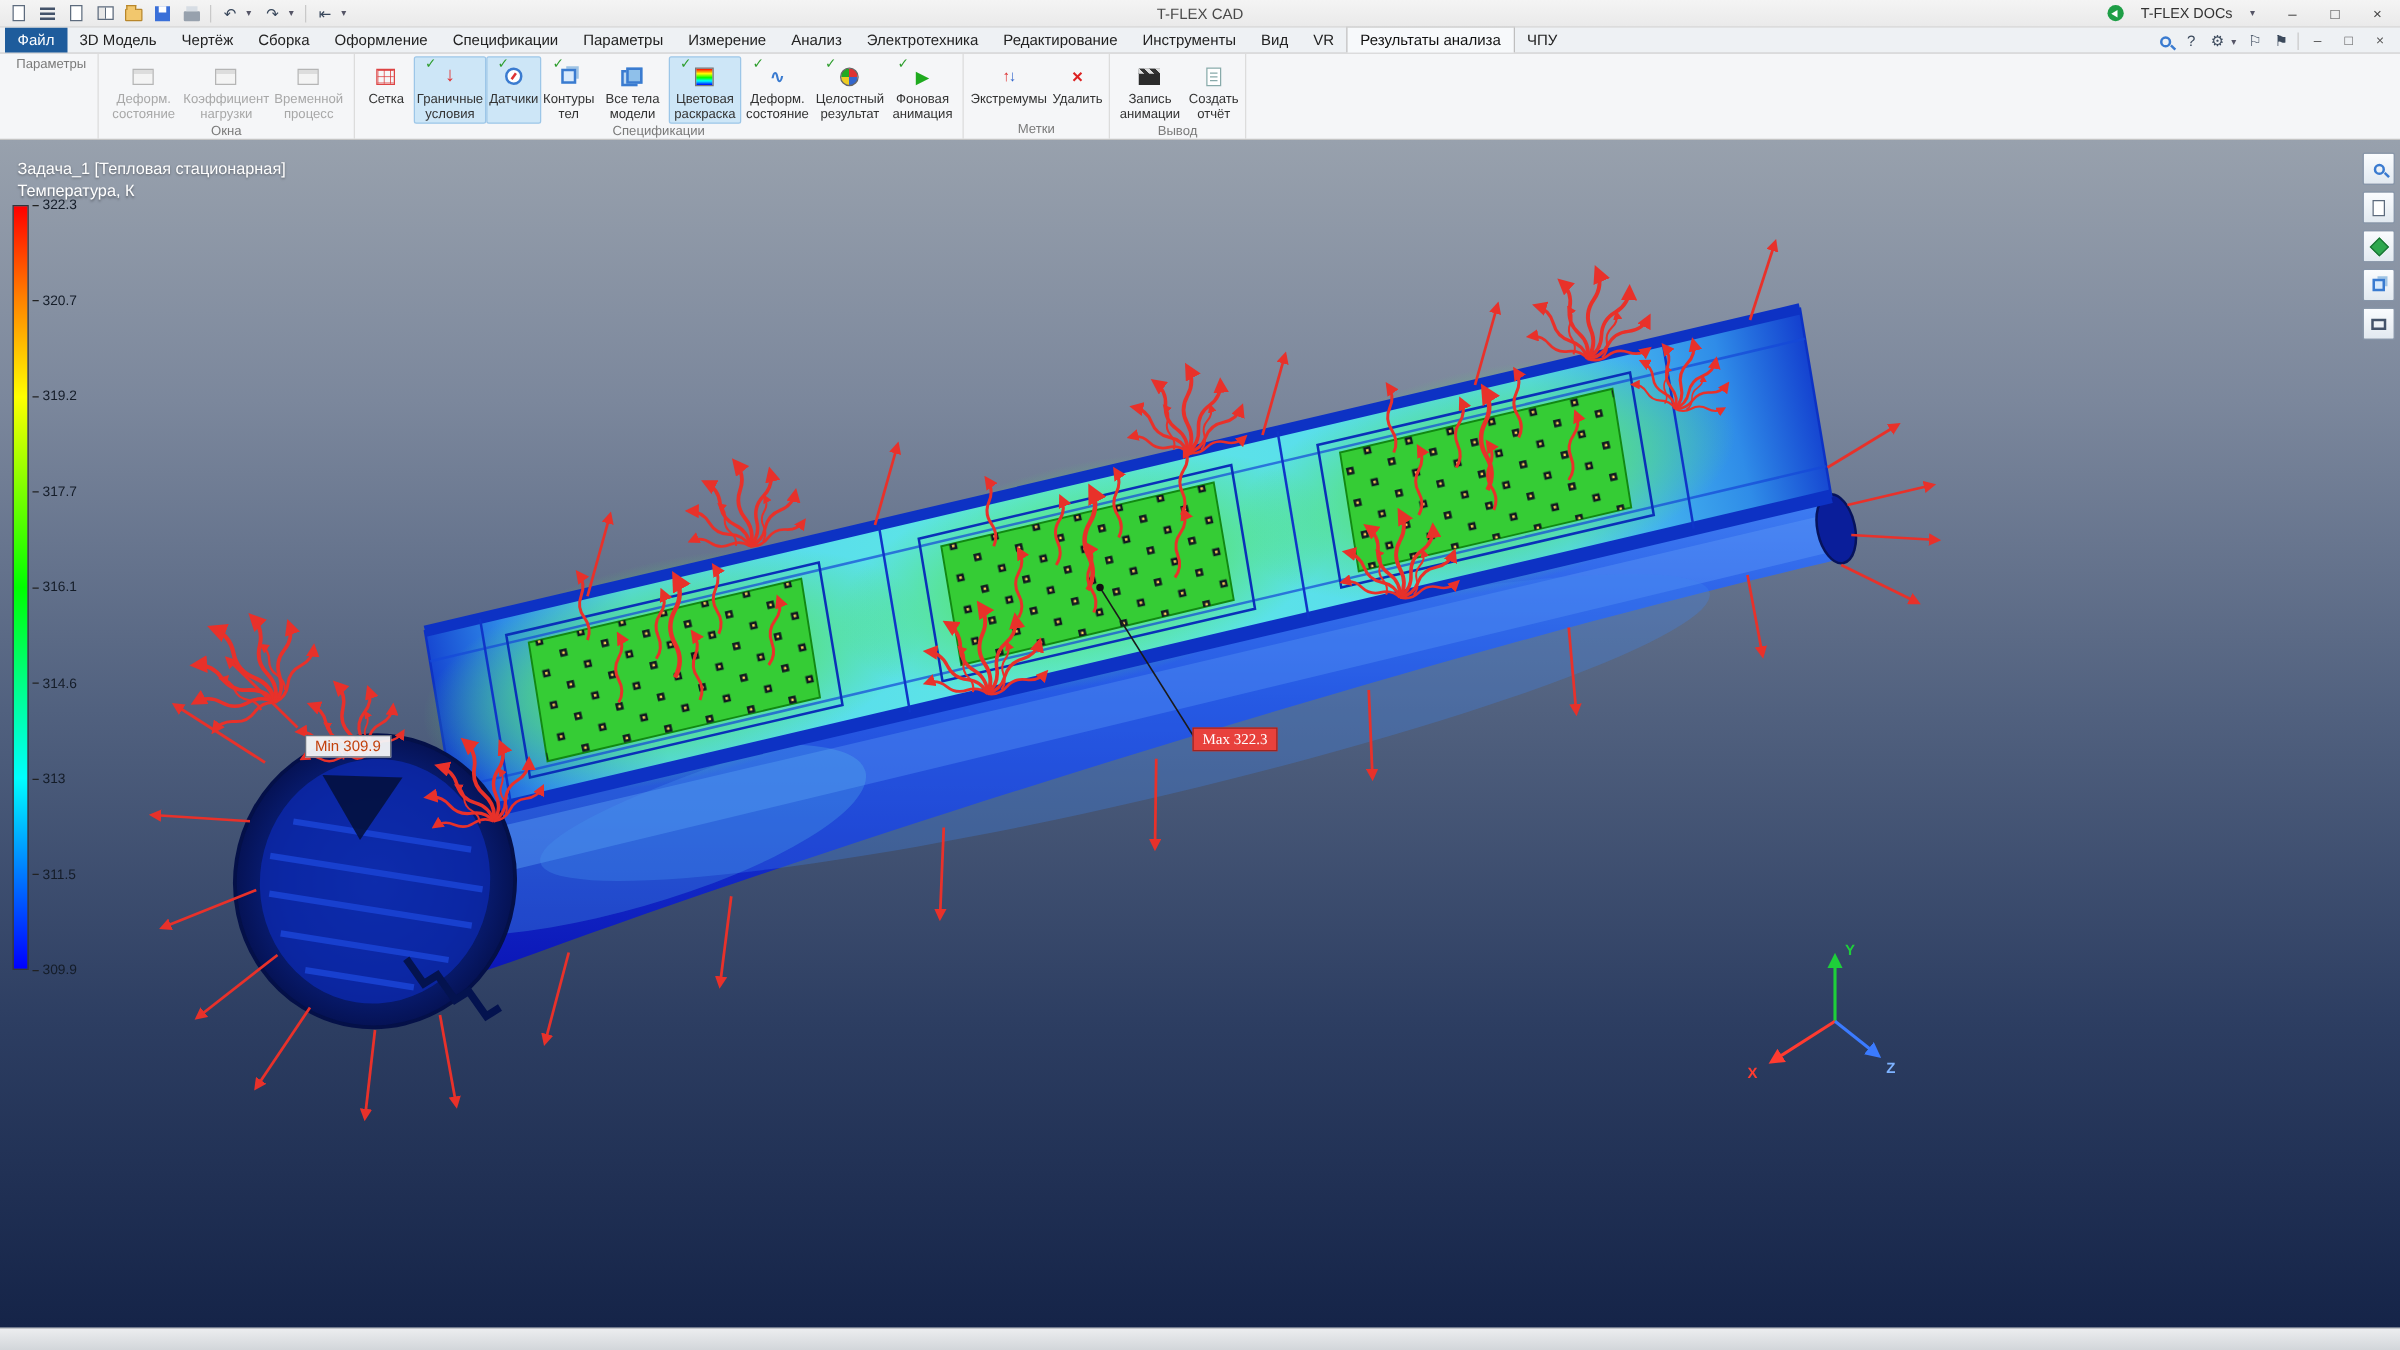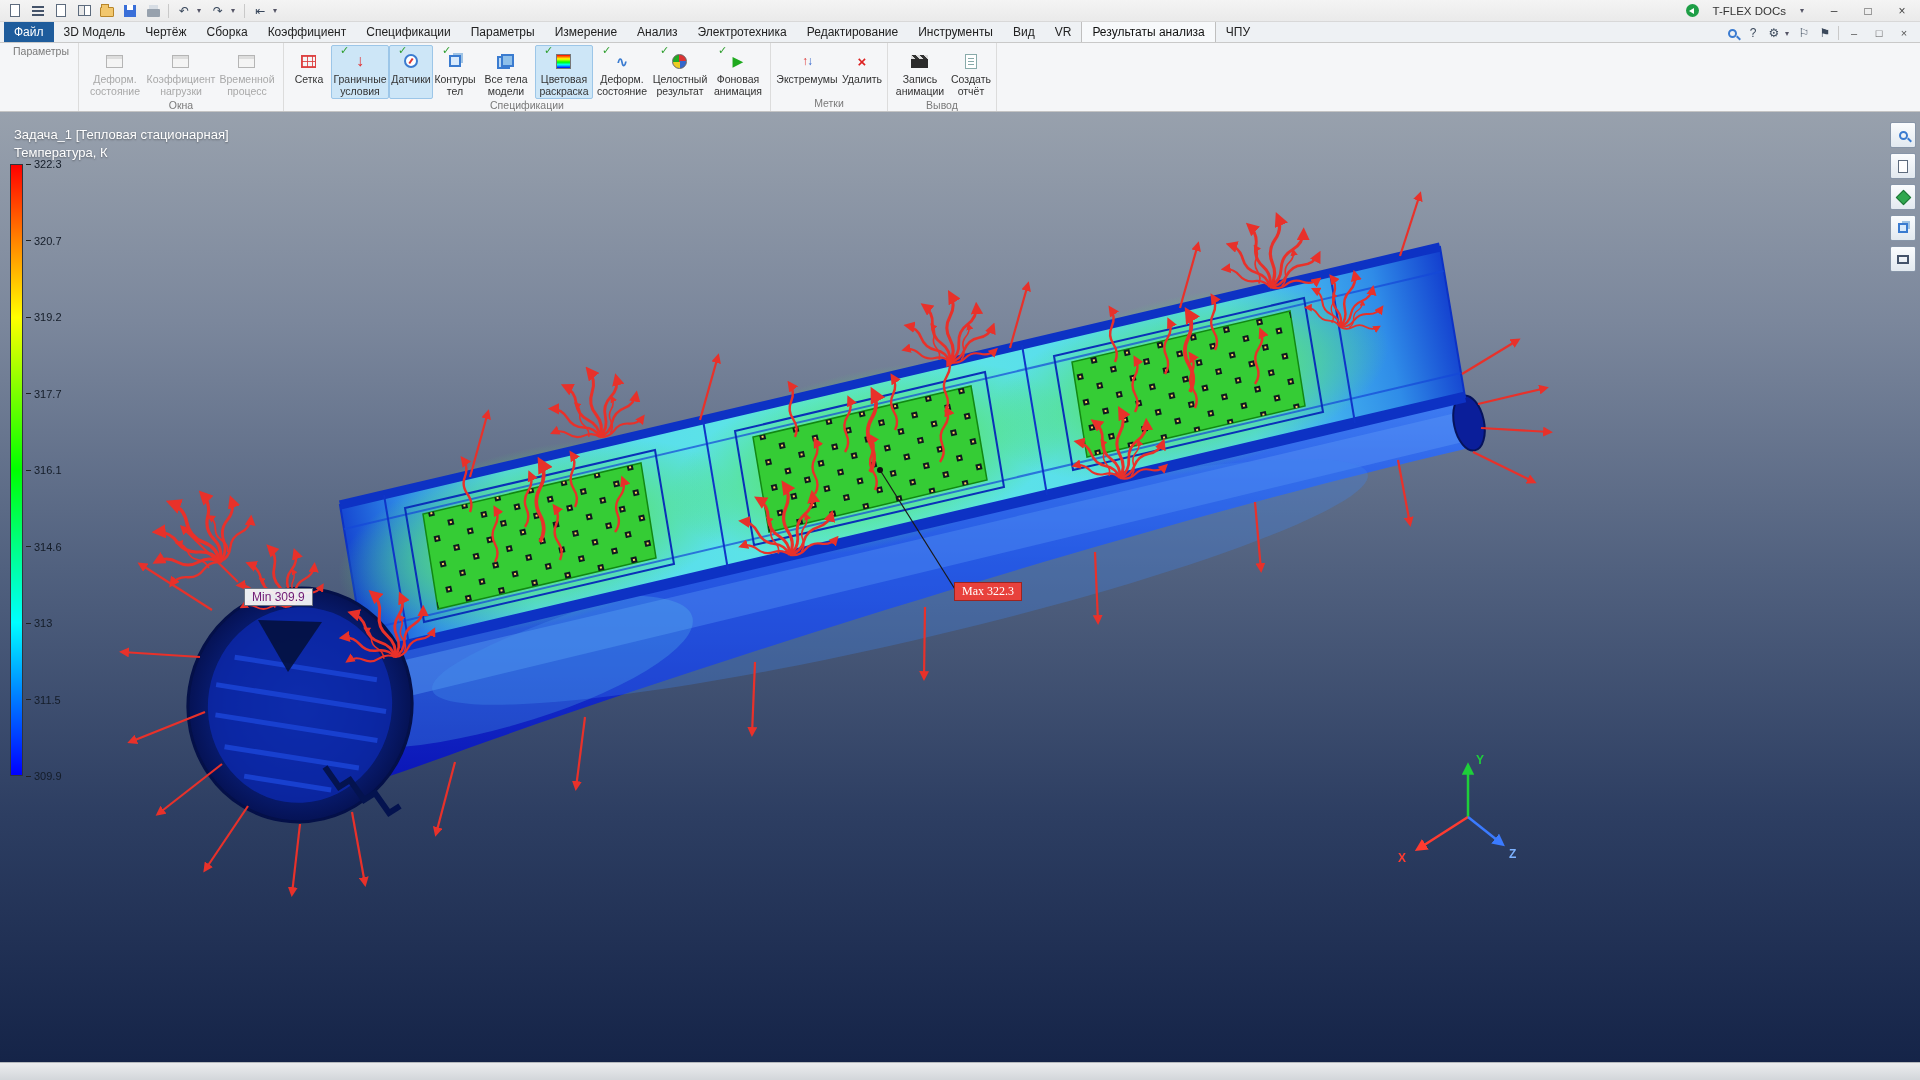--- a/index.html
+++ b/index.html
@@ -84,21 +84,21 @@
     background:linear-gradient(180deg,#98a1ad 0%,#7b879c 22%,#51617f 48%,#2d3e62 74%,#152448 100%); }
   .scene { position:absolute; inset:0; }
   .vp-title { position:absolute; left:14px; top:14px; color:#fff; font-size:13px; font-weight:normal; line-height:1.35; text-shadow:0 1px 2px rgba(0,0,0,.4); }
   .legend { position:absolute; left:10px; top:52px; height:612px; display:flex; }
   .legend-bar { width:13px; height:100%; border:1px solid #30353c;
     background:linear-gradient(180deg,#ff0000 0%,#ff8000 12%,#ffff00 25%,#80ff00 37%,#00ff00 50%,#00ff80 62%,#00ffff 75%,#0080ff 87%,#0000ff 100%); }
   .legend-ticks { display:flex; flex-direction:column; justify-content:space-between; margin-left:3px; }
   .ltick { height:0; display:flex; align-items:center; gap:3px; }
   .ltick .ld { width:5px; height:1px; background:#222; }
   .ltick .lv { font-size:11px; color:#141c28; }
-  .min-label { position:absolute; left:244px; top:476px; background:rgba(244,246,248,.95); border:1px solid #6a7280; color:#701a75; font-size:12px; padding:1px 7px; }
+  .min-label { position:absolute; left:244px; top:476px; background:rgba(244,246,248,.95); border:1px solid #6a7280; color:#c2410c; font-size:12px; padding:1px 7px; }
   .max-label { position:absolute; left:954px; top:470px; background:#e8413c; border:1px solid #9c2420; color:#fff; font-size:12px; padding:1px 7px;font-family:Liberation Serif, serif; }
   .right-tools { position:absolute; right:4px; top:10px; display:flex; flex-direction:column; gap:5px; }
   .rt-btn { width:26px; height:26px; background:linear-gradient(180deg,#fafcfe,#e2e9f0); border:1px solid #8795a8; border-radius:2px; display:flex; align-items:center; justify-content:center; }
   .statusbar { height:18px; background:linear-gradient(180deg,#ecedef,#d2d6da); border-top:1px solid #b5b9bd; }
 </style>
 </head>
 <body>
 
 <div id="app">
 
@@ -133,39 +133,40 @@
       <span class="q">
           <span>↷</span>
         </span>
       <span class="qcaret">▾</span>
       <span class="qsep"></span>
       <span class="q">
           <span>⇤</span>
         </span>
       <span class="qcaret">▾</span>
     </div>
+    <div class="win-title">T-FLEX CAD</div>
     <div class="title-right">
       <div class="docs-chip">
         <span class="docs-ic"></span>
         <span>T-FLEX DOCs</span>
         <span class="qcaret">▾</span>
       </div>
       <span class="wbtn">–</span>
       <span class="wbtn">□</span>
       <span class="wbtn close">×</span>
     </div>
   </div>
 
   <div class="tabrow">
     <div class="tabs">
       <span class="tab tab-file">Файл</span>
       <span class="tab">3D Модель</span>
       <span class="tab">Чертёж</span>
       <span class="tab">Сборка</span>
-      <span class="tab">Коэффициент</span>
+      <span class="tab">Оформление</span>
       <span class="tab">Спецификации</span>
       <span class="tab">Параметры</span>
       <span class="tab">Измерение</span>
       <span class="tab">Анализ</span>
       <span class="tab">Электротехника</span>
       <span class="tab">Редактирование</span>
       <span class="tab">Инструменты</span>
       <span class="tab">Вид</span>
       <span class="tab">VR</span>
       <span class="tab active">Результаты анализа</span>

